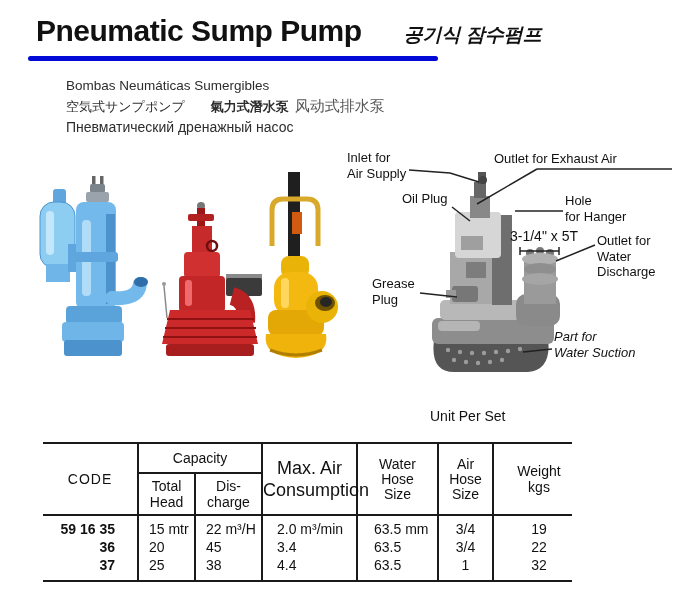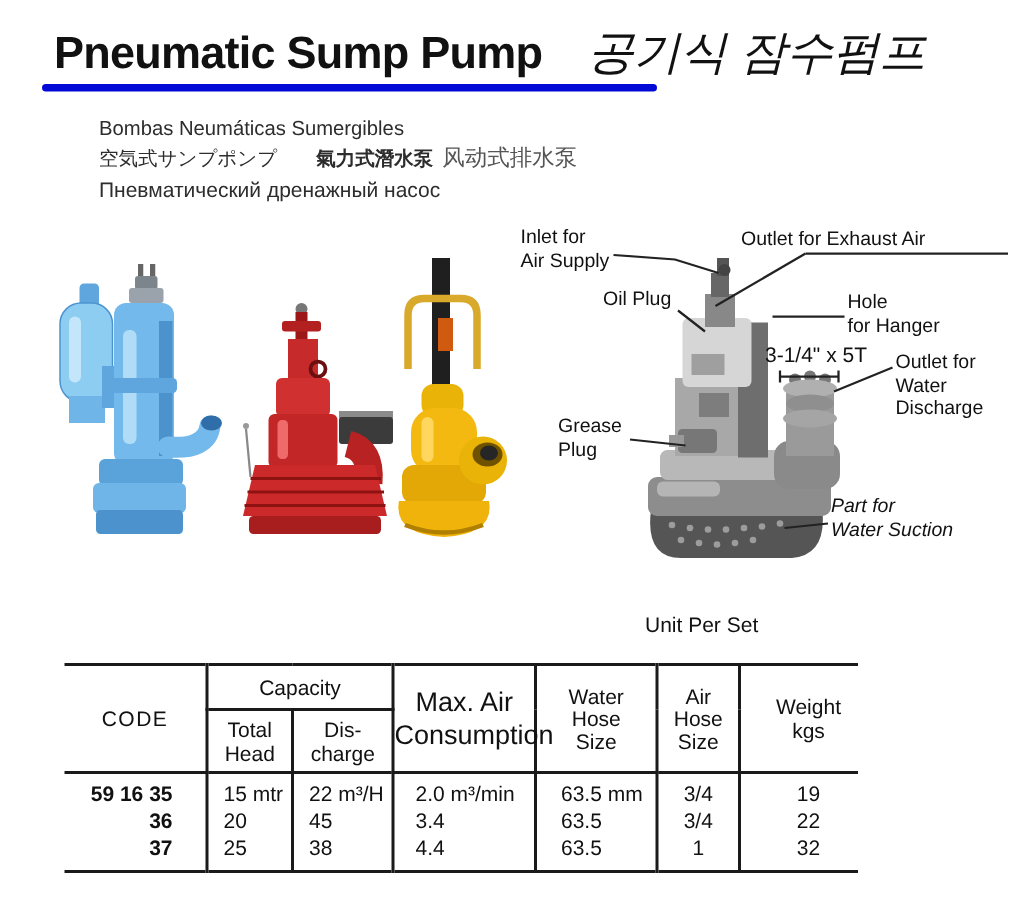--- a/index.html
+++ b/index.html
@@ -1,23 +1,23 @@
 <!DOCTYPE html>
 <html><head>
 <meta charset="utf-8">
 <style>
   html,body{margin:0;padding:0;background:#fff;}
   .page{
     position:relative;width:677px;height:609px;background:#ffffff;overflow:hidden;
     font-family:"Liberation Sans", sans-serif;color:#1a1a1a;
   }
   
-  .titlebar{position:absolute;left:36px;top:14px;display:flex;align-items:baseline;gap:30px;}
+  .titlebar{position:absolute;left:36px;top:14px;display:flex;align-items:baseline;gap:42px;}
   .title-en{font-size:30px;font-weight:bold;letter-spacing:-0.5px;color:#111;margin:0;}
-  .title-ko{font-size:31px;font-weight:normal;font-style:italic;color:#111;}
+  .title-ko{font-size:19px;font-weight:bold;font-style:italic;color:#111;}
   .title-rule{position:absolute;left:28px;top:56px;width:410px;height:5px;background:#0009d6;border-radius:3px;}
   
   .subs{position:absolute;left:66px;top:76px;line-height:20px;}
   .sub-es{font-size:13.5px;color:#2d2d2d;}
   .sub-cjk{font-size:13px;color:#2d2d2d;white-space:nowrap;}
   .sub-cjk .zh-t{margin-left:26px;font-weight:bold;}
   .sub-cjk .zh-s{margin-left:6px;font-size:15px;color:#555;}
   .sub-ru{font-size:14px;color:#2d2d2d;}
   
   svg{position:absolute;display:block;}

